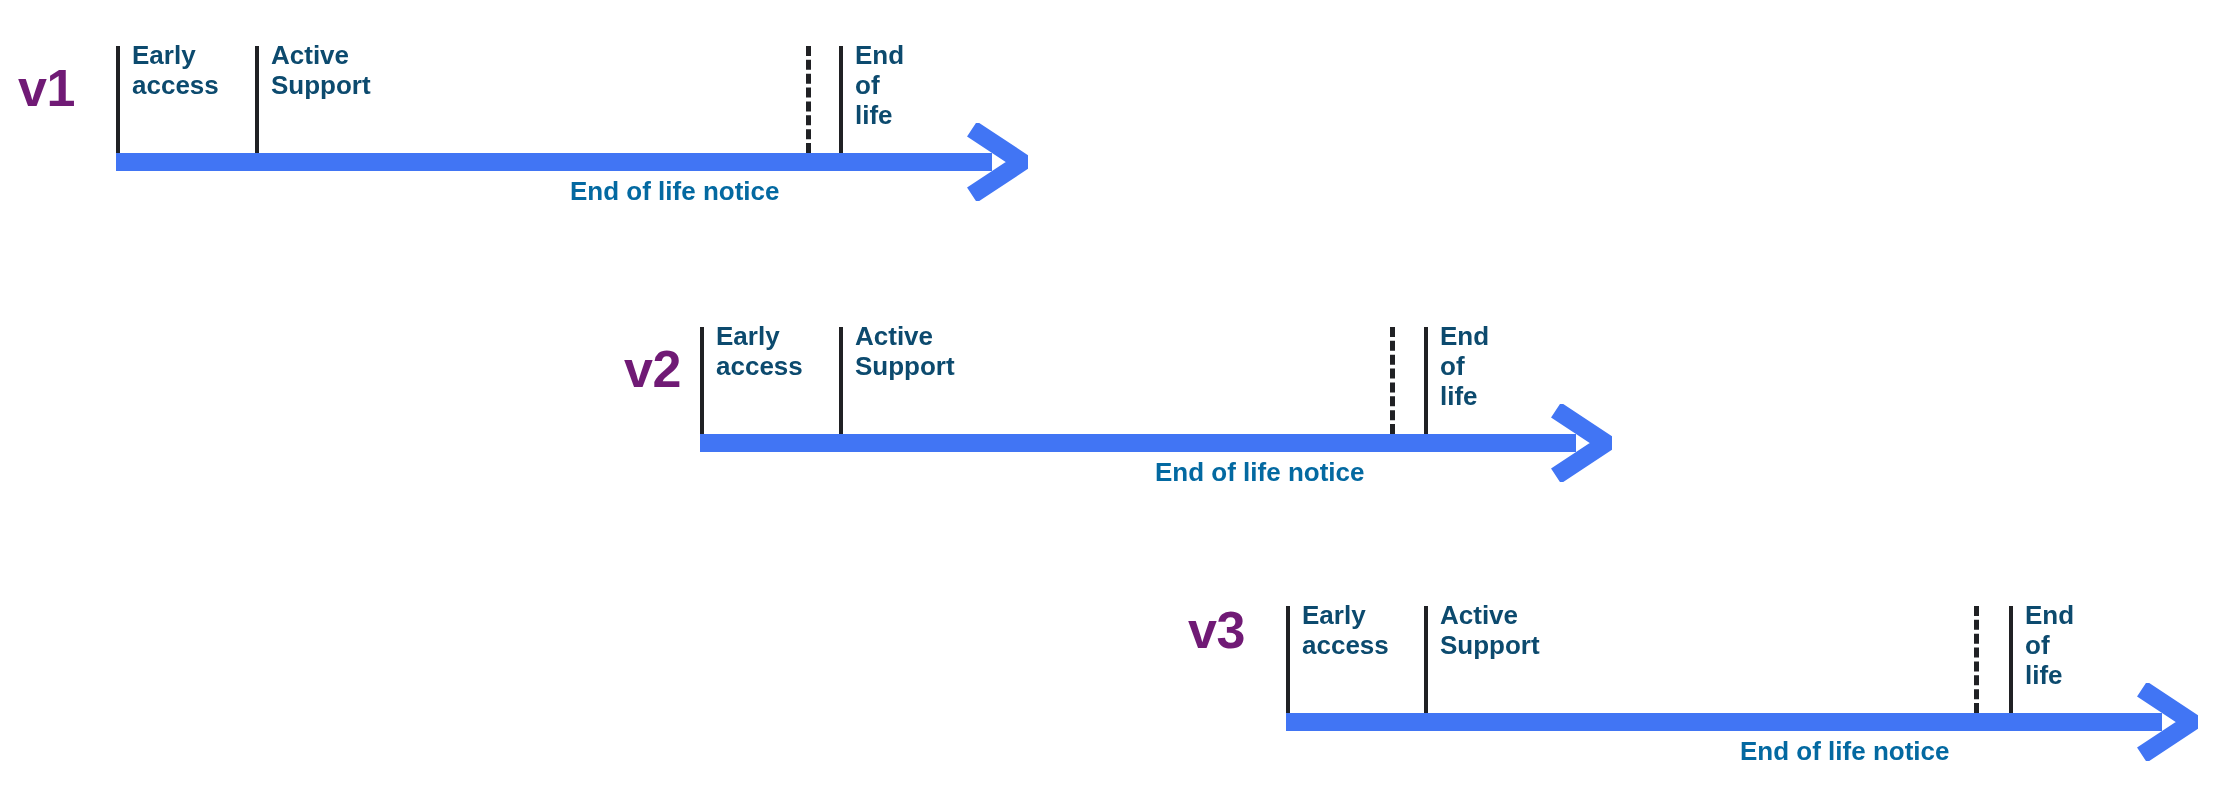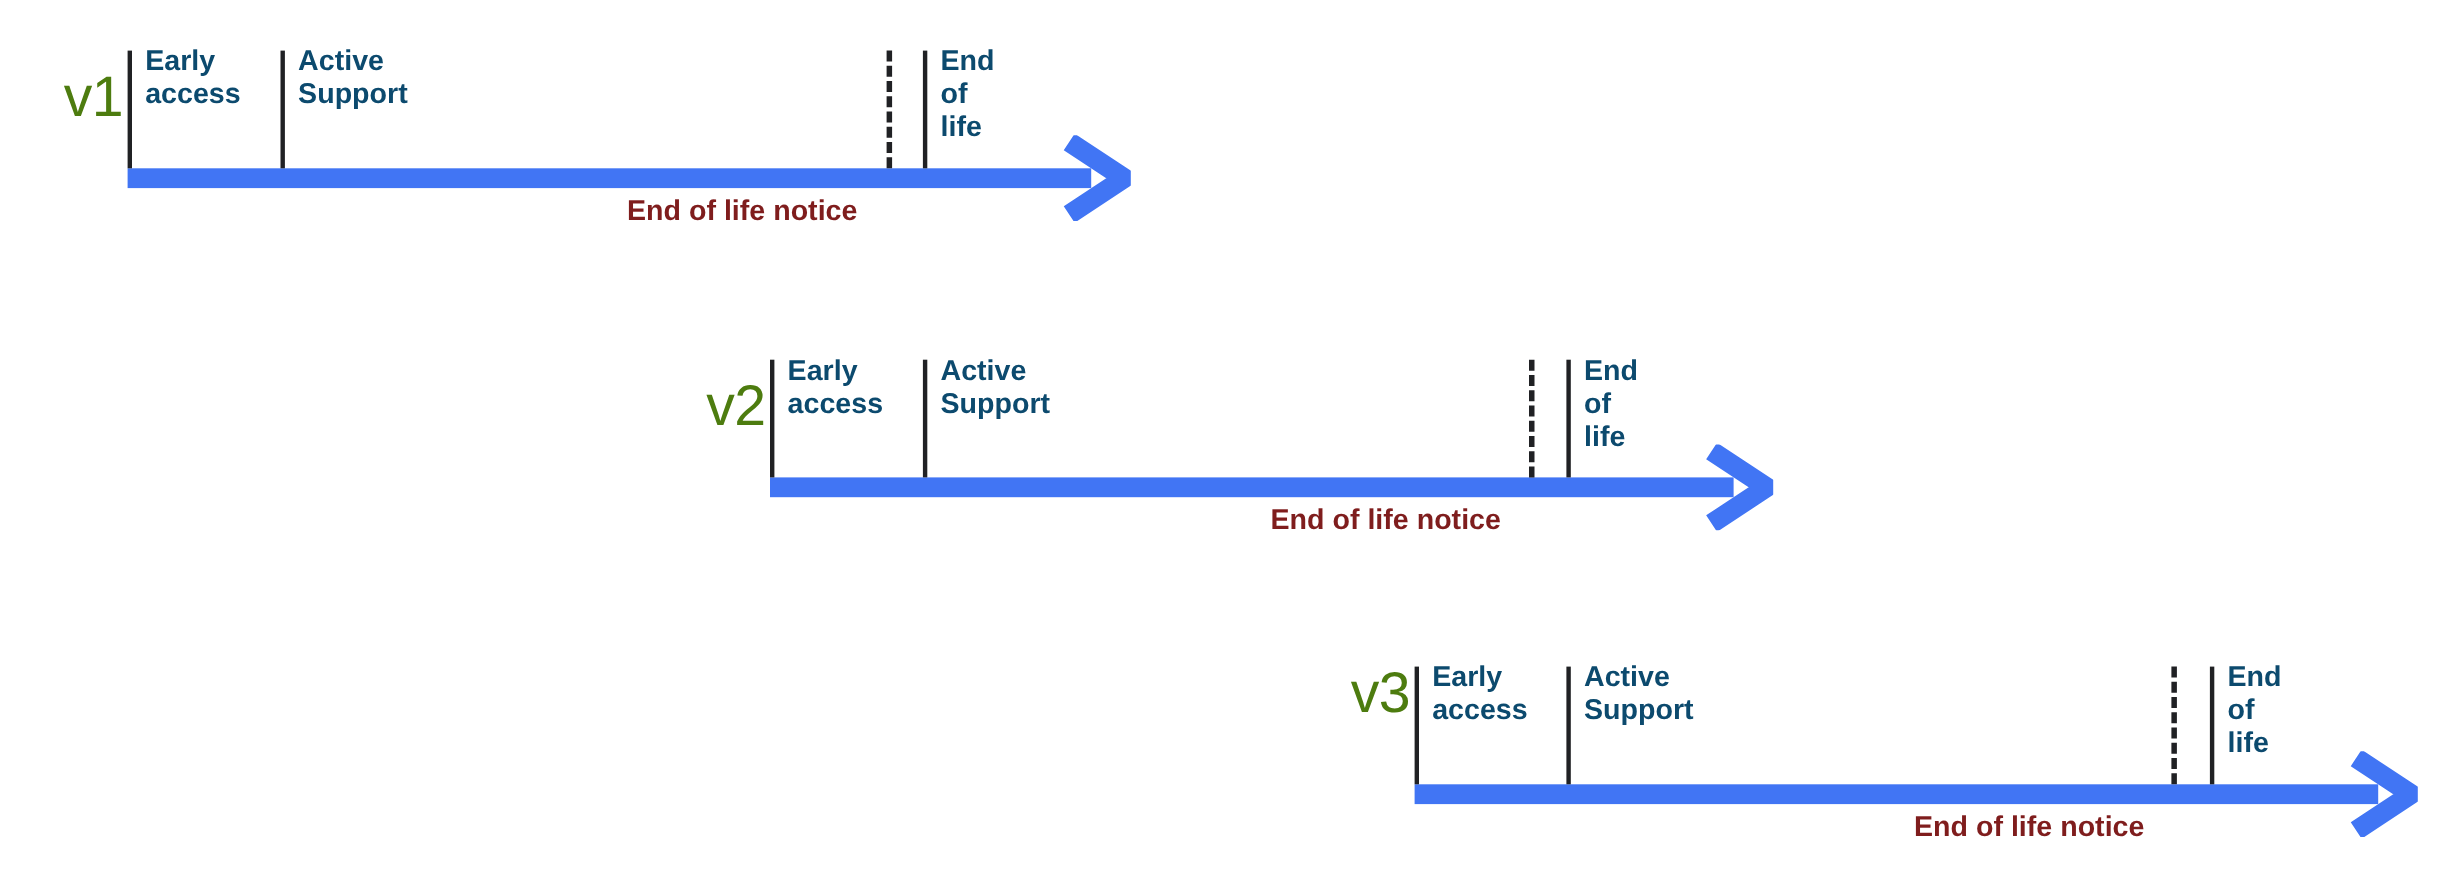--- a/index.html
+++ b/index.html
@@ -24,27 +24,26 @@
   .timeline-row {
     position: absolute;
     left: 0;
     top: 0;
   }
 
   
   .version-label {
     position: absolute;
     font-size: 52px;
-    font-weight: 400;
-    color: #4d7c0f;
+    font-weight: 700;
+    color: #701a75;
     letter-spacing: -0.5px;
     line-height: 1;
     white-space: nowrap;
     text-align: right;
-    margin-left: 40px;
   }
 
   
   .tick {
     position: absolute;
     width: 4px;
     background: #202124;
   }
 
   
@@ -77,21 +76,21 @@
     color: #0c4a6e;
     line-height: 1.16;
     white-space: pre-line;
   }
 
   
   .notice-label {
     position: absolute;
     font-size: 26px;
     font-weight: 700;
-    color: #7f1d1d;
+    color: #0369a1;
     line-height: 1.16;
     white-space: nowrap;
   }
 </style>
 </head>
 <body>
 
 <div id="canvas">
     <div class="timeline-row">
       <div class="version-label" style="left: 18px; top: 62px;">v1</div>
@@ -105,21 +104,21 @@
       <div class="tick" style="left: 255px; top: 46px; height: 107px; width: 4px; background: rgb(32, 33, 36);"></div>
       <div class="tick" style="left: 839px; top: 46px; height: 107px; width: 4px; background: rgb(32, 33, 36);"></div>
       <div class="tick-dashed" style="left: 806px; top: 46px; height: 107px; border-left-color: rgb(32, 33, 36);"></div>
       <div class="phase-label" style="left: 132px; top: 40px;">Early
 access</div>
       <div class="phase-label" style="left: 271px; top: 40px;">Active Support</div>
       <div class="phase-label" style="left: 855px; top: 40px;">End of life</div>
       <div class="notice-label" style="left: 570px; top: 176px;">End of life notice</div>
     </div>
     <div class="timeline-row">
-      <div class="version-label" style="left: 602px; top: 343px;">v2</div>
+      <div class="version-label" style="left: 624px; top: 343px;">v2</div>
       <div class="bar" style="left: 700px; top: 434px; width: 876px; height: 18px; background: rgb(65, 117, 244);"></div>
       <div class="arrow-head" style="left: 1550px; top: 404px;">
         <svg width="62" height="78" viewBox="0 0 62 78">
           <path d="M 6 6 L 56 39 L 6 72" fill="none" stroke="#4175f4" stroke-width="18" stroke-linecap="butt" stroke-linejoin="miter"></path>
         </svg>
       </div>
       <div class="tick" style="left: 700px; top: 327px; height: 107px; width: 4px; background: rgb(32, 33, 36);"></div>
       <div class="tick" style="left: 839px; top: 327px; height: 107px; width: 4px; background: rgb(32, 33, 36);"></div>
       <div class="tick" style="left: 1424px; top: 327px; height: 107px; width: 4px; background: rgb(32, 33, 36);"></div>
       <div class="tick-dashed" style="left: 1390px; top: 327px; height: 107px; border-left-color: rgb(32, 33, 36);"></div>

